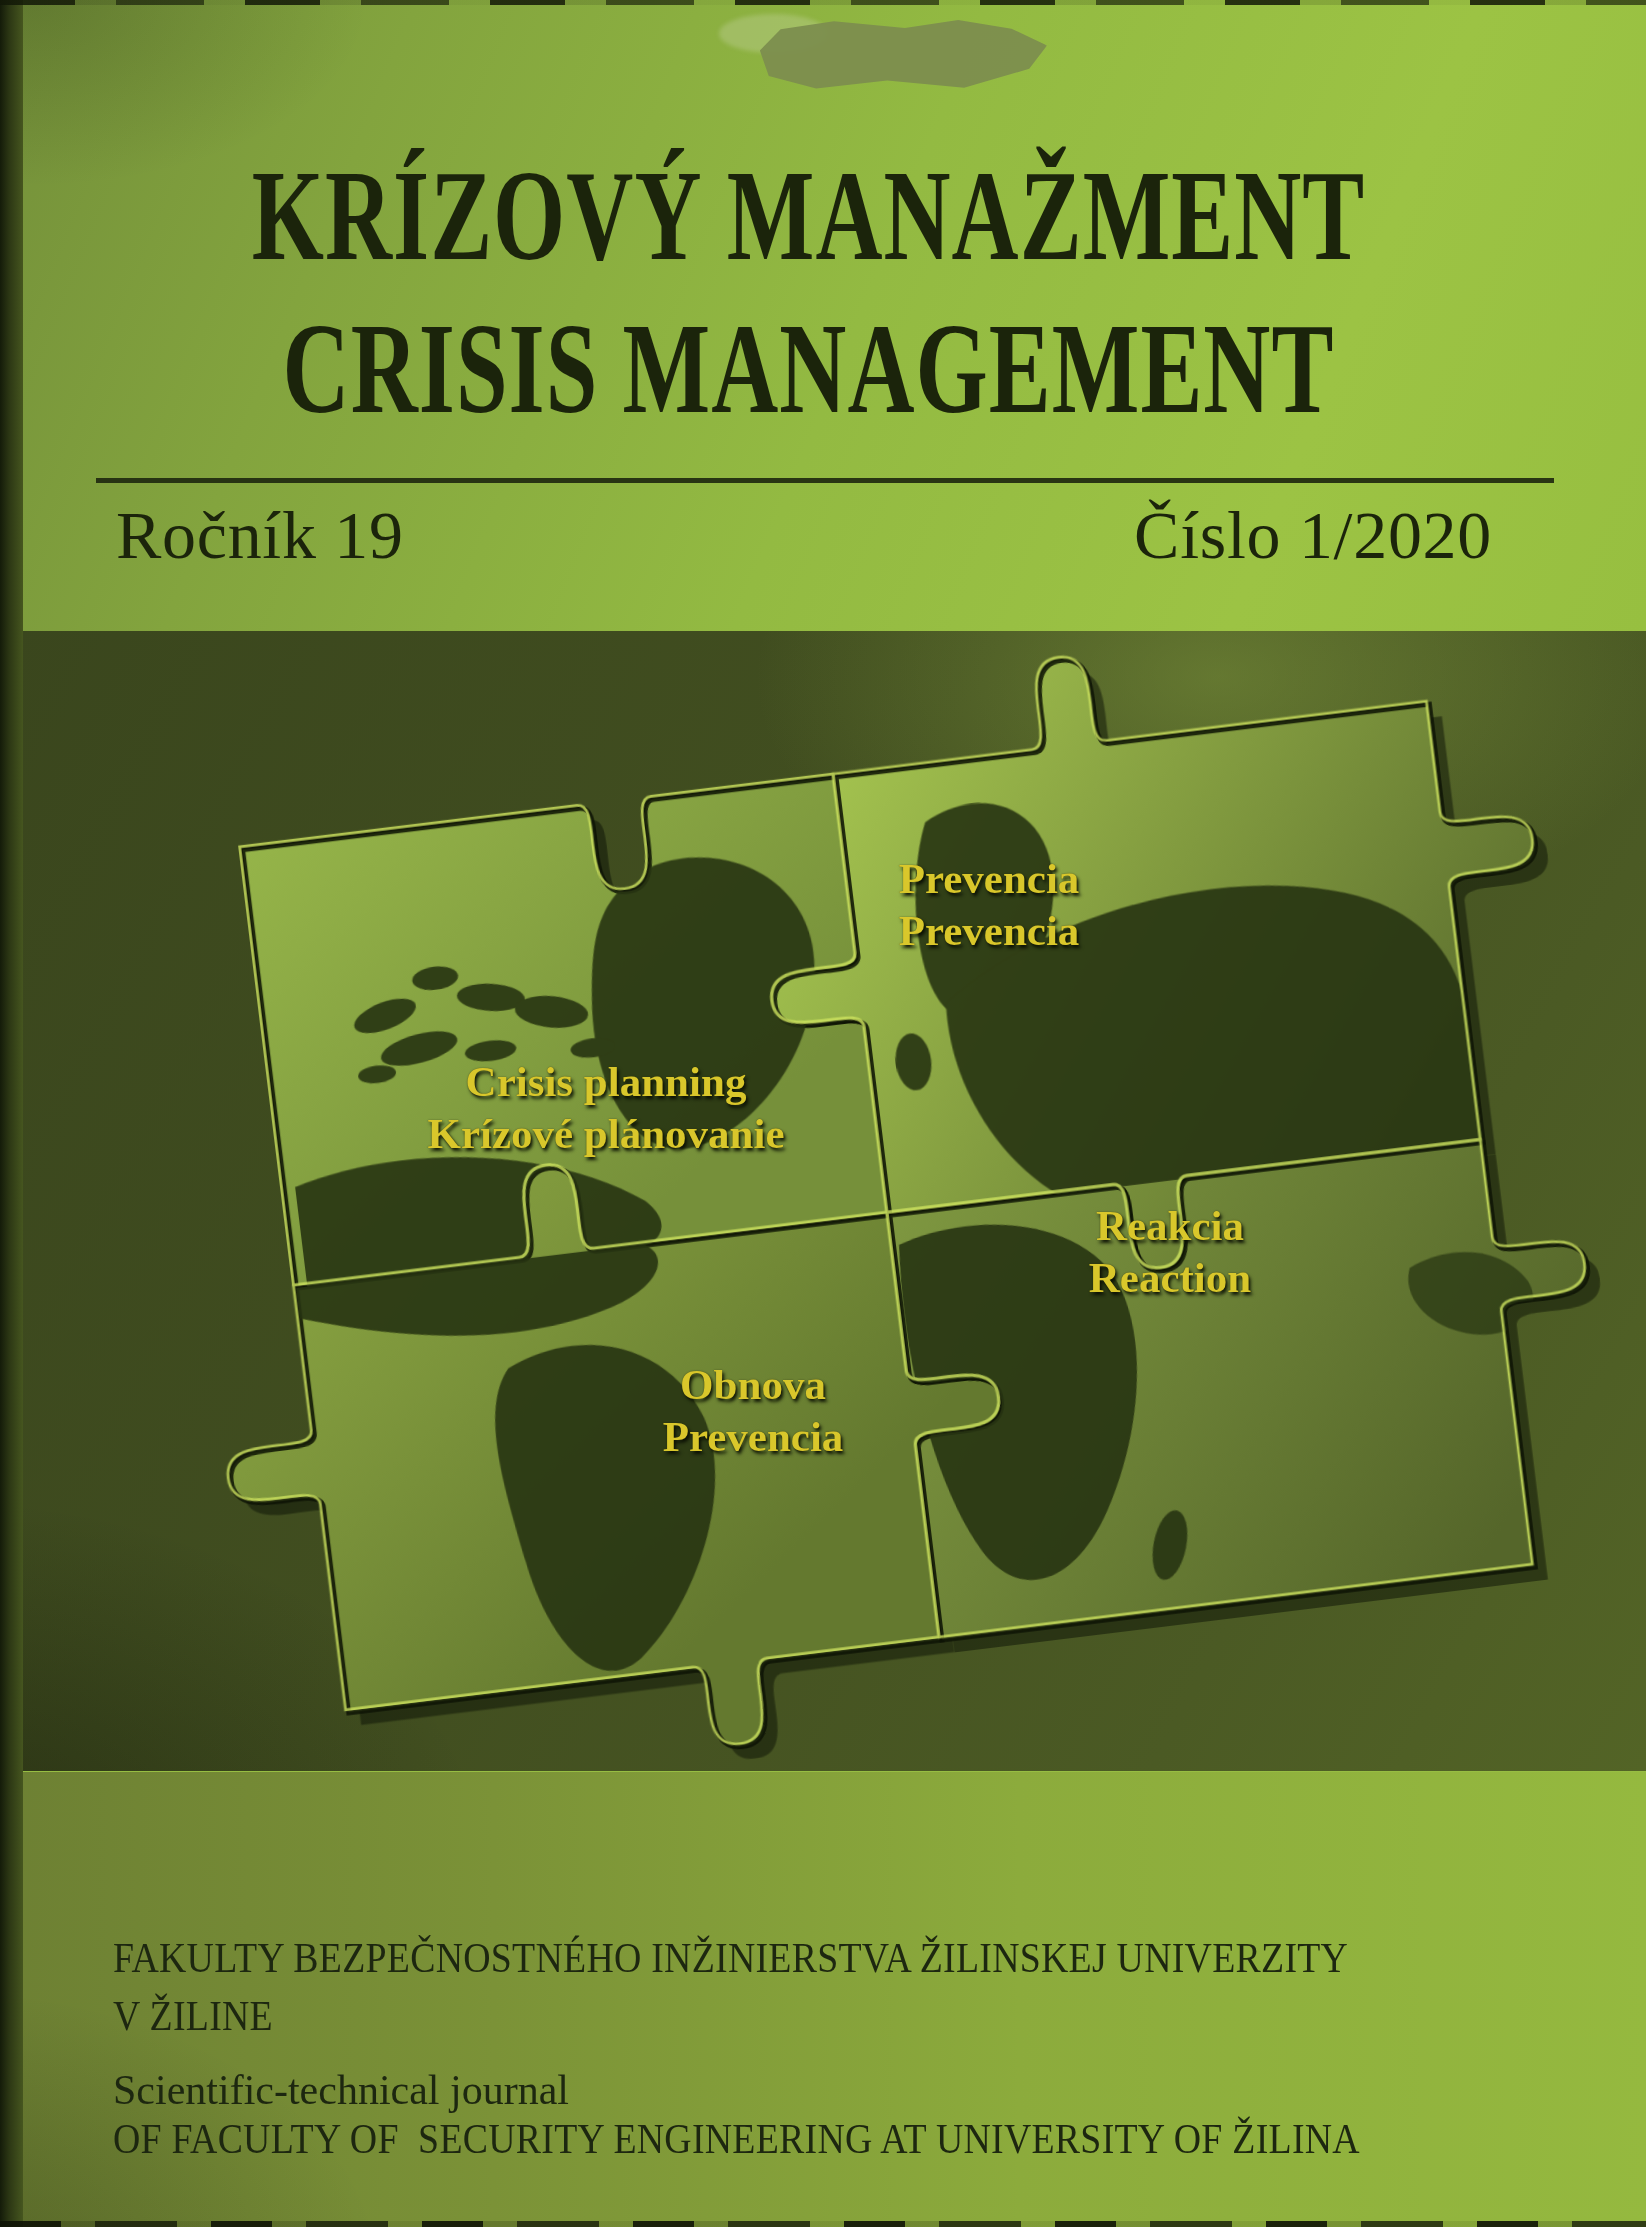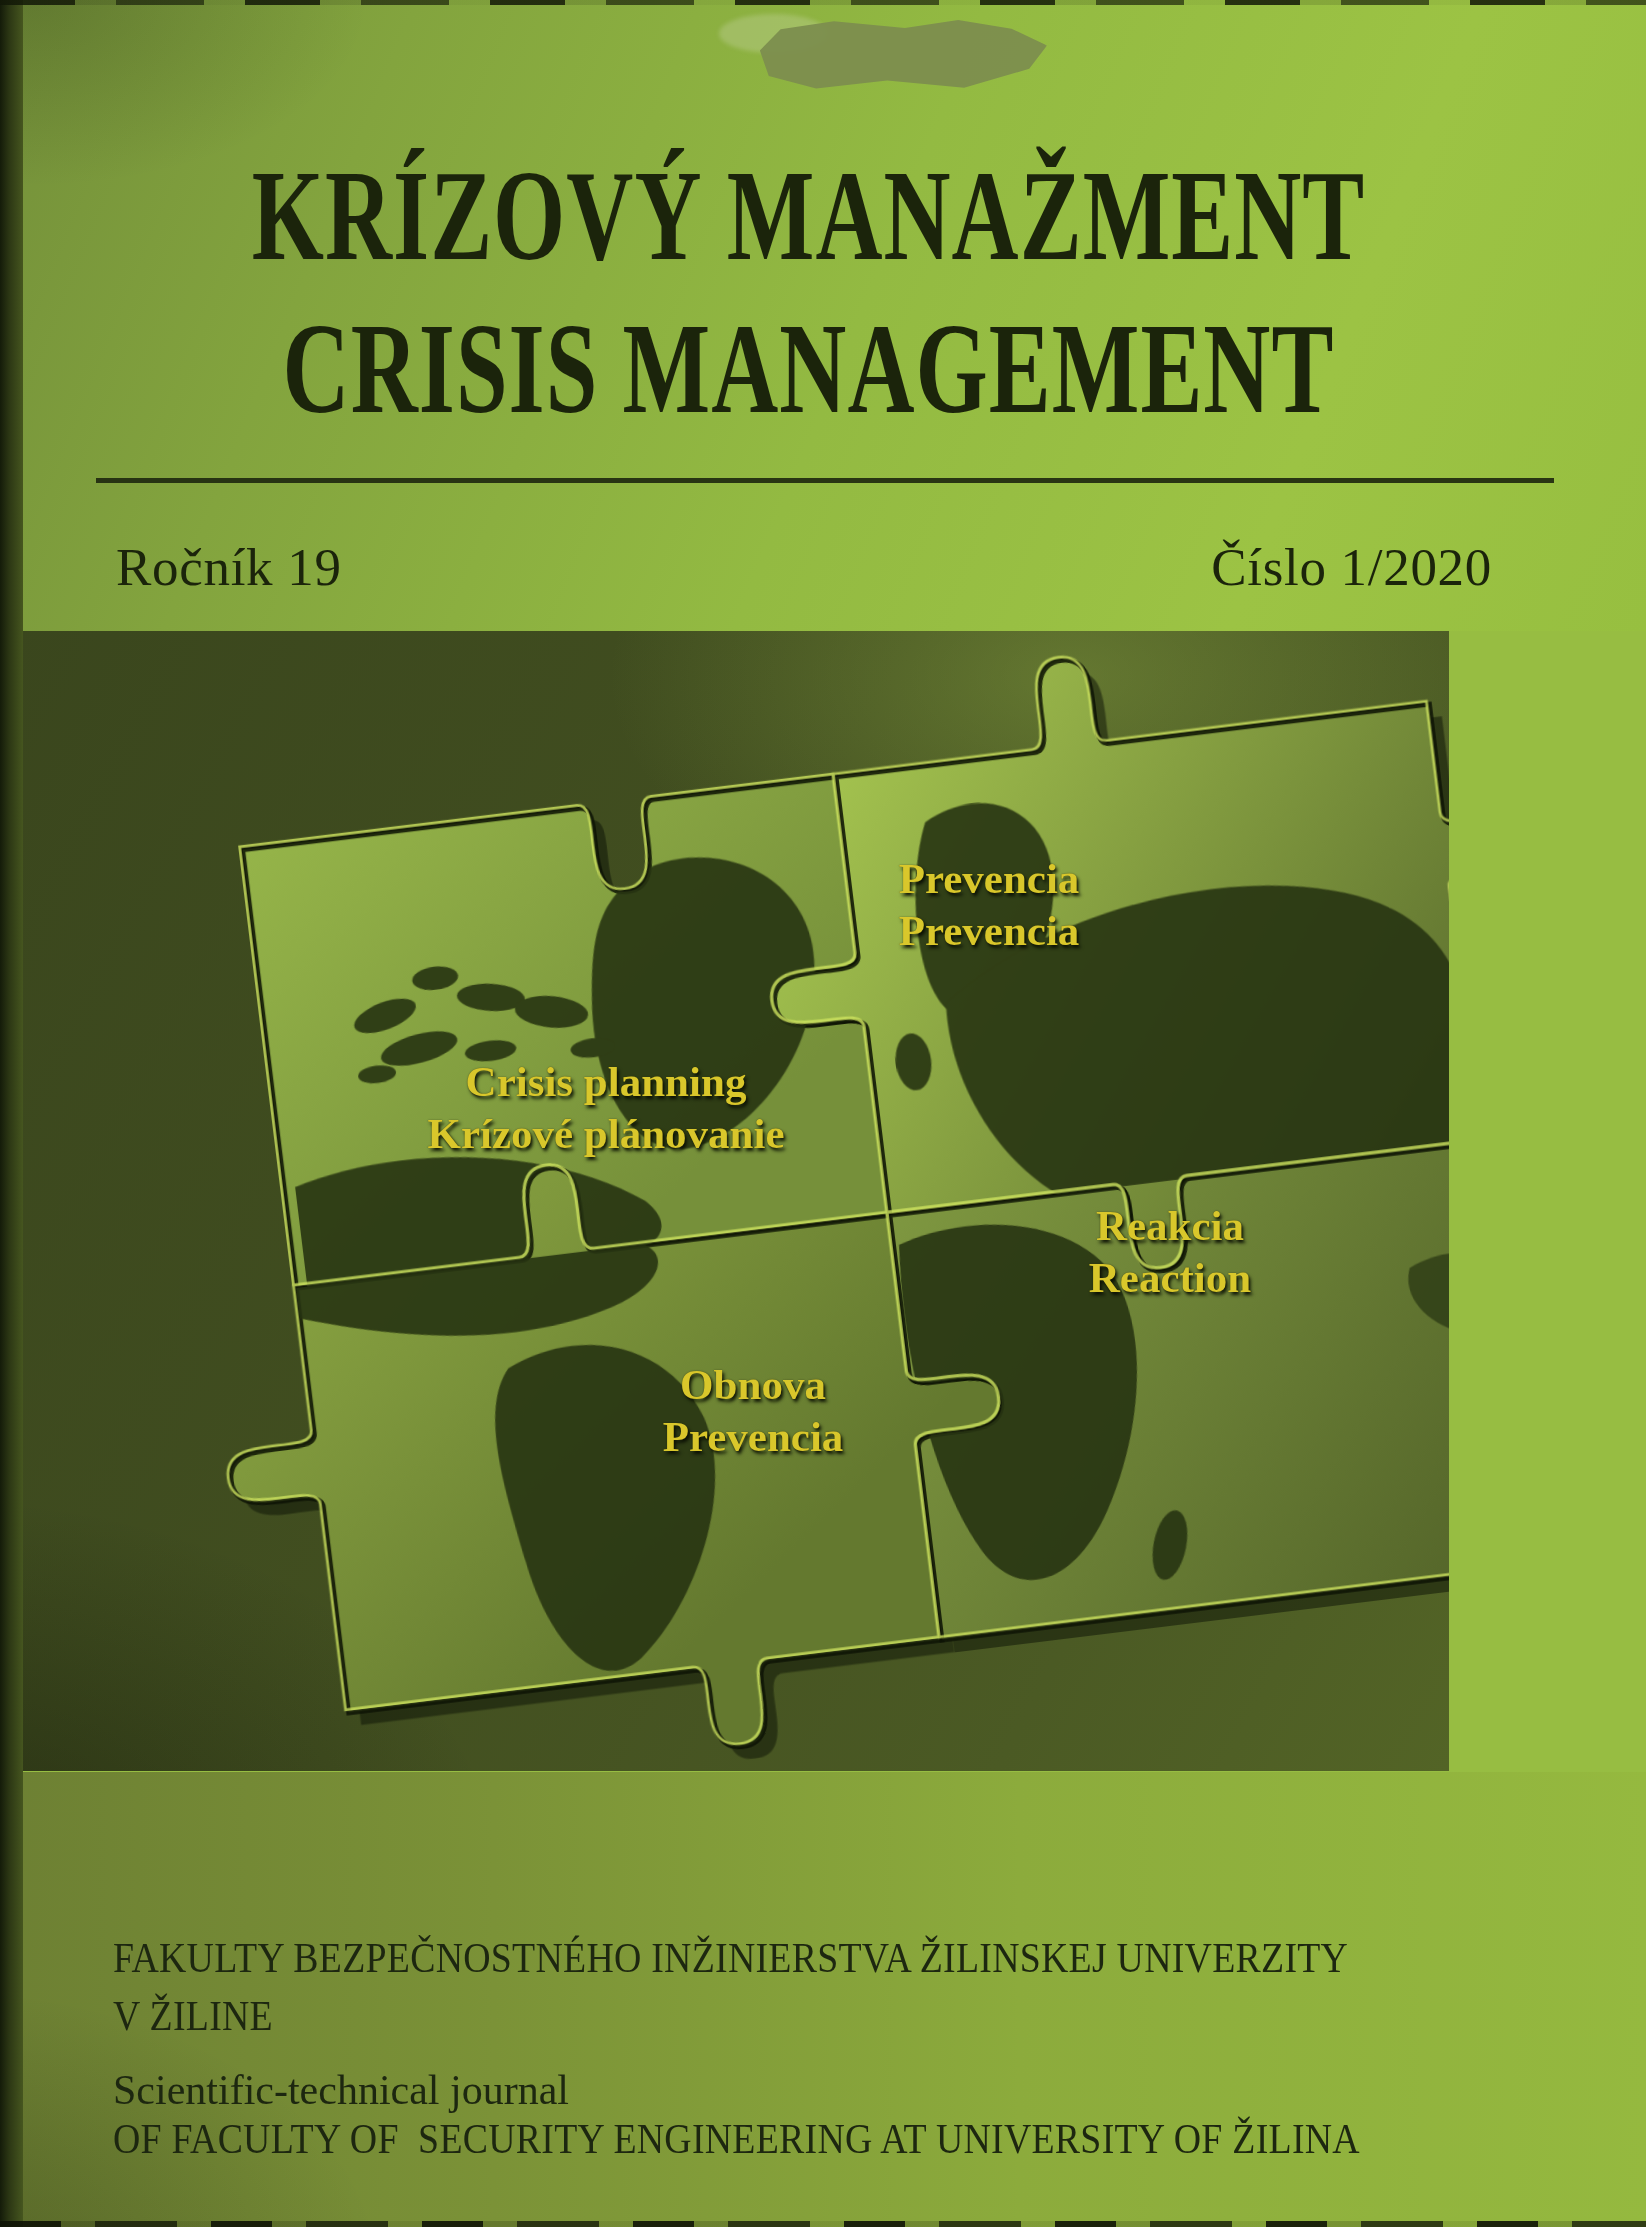--- a/index.html
+++ b/index.html
@@ -25,39 +25,39 @@
     transform:scaleX(.72);transform-origin:center;
     white-space:nowrap;
   }
   .title.l1{top:151px;}
   .title.l2{top:304px;}
   .rule{
     position:absolute;left:96px;top:478px;width:1458px;height:5.4px;
     background:#20290f;opacity:.92;
   }
   .meta{
-    position:absolute;top:538px;
-    font-size:53px;line-height:58px;color:#1b240b;letter-spacing:0.7px;
+    position:absolute;top:506px;
+    font-size:68px;line-height:58px;color:#1b240b;letter-spacing:0.7px;
     white-space:nowrap;
   }
   .meta.vol{left:116px;}
   .meta.iss{right:154px;}
   
   .patch{
     position:absolute;left:751px;top:17.7px;width:296px;height:73px;
     background:#7d8f4f;opacity:.96;filter:blur(1px);
     clip-path:polygon(3% 45%,10% 16%,28% 5%,52% 14%,70% 3%,88% 15%,100% 38%,94% 70%,72% 96%,46% 86%,22% 97%,6% 80%);
   }
   .smudge{
     position:absolute;left:719px;top:13.6px;width:109px;height:39px;
     background:rgba(216,223,190,.28);border-radius:50%;filter:blur(2px);
   }
   
   .band-mid{
-    position:absolute;left:0;top:631px;width:1449px;height:1140px;
+    position:absolute;left:0;top:631px;width:1646px;height:1140px;
     overflow:hidden;
     background:
       radial-gradient(747px 421px at 74% 4%, rgba(148,176,72,.40), rgba(148,176,72,0) 62%),
       radial-gradient(951px 612px at -5% 108%, rgba(8,12,3,.42), rgba(8,12,3,0) 60%),
       linear-gradient(118deg,#3a461d 0%,#424f20 45%,#4b5a24 78%,#536426 100%);
   }
   .band-mid svg{position:absolute;left:0;top:0;}
   .puzzle-label{
     position:absolute;transform:translateX(-50%);
     text-align:center;white-space:nowrap;

